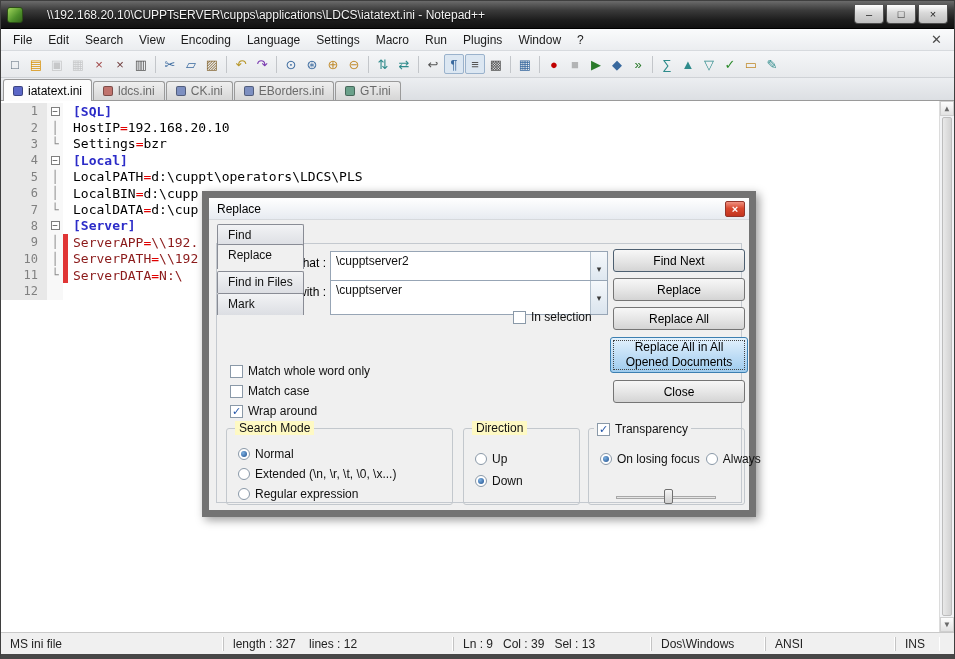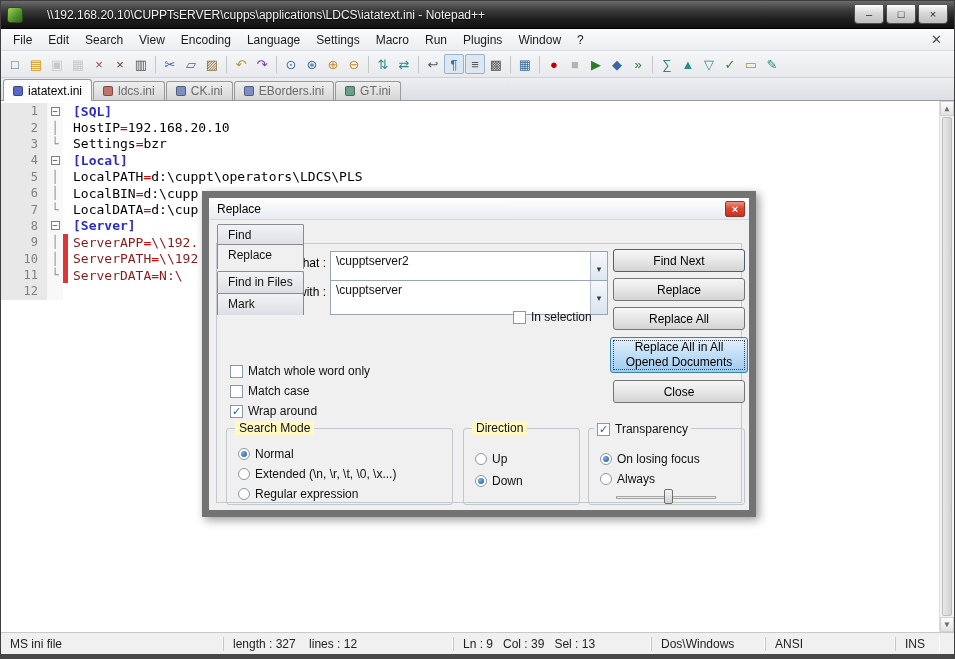--- a/index.html
+++ b/index.html
@@ -123,21 +123,21 @@
   .rdot.sel::after{content:"";position:absolute;inset:2px;border-radius:50%;
     background:radial-gradient(circle at 35% 35%,#7db1e2,#1f4e8c);}
   .group{position:absolute;border:1px solid #c3c8cd;border-radius:3px;}
   .g-search{left:17px;top:230px;width:227px;height:77px;}
   .g-dir{left:254px;top:230px;width:117px;height:77px;}
   .g-trans{left:379px;top:230px;width:157px;height:77px;}
   .gtitle{position:absolute;top:-8px;left:8px;background:#fef9c3;padding:0 4px;font-size:12px;}
   .sm-radios{position:absolute;left:29px;top:249px;display:flex;flex-direction:column;gap:6px;}
   .dir-radios{position:absolute;left:266px;top:254px;display:flex;flex-direction:column;gap:8px;}
   .tr-check{position:absolute;left:385px;top:224px;background:#f0f0f0;padding:0 3px;}
-  .tr-radios{position:absolute;left:391px;top:254px;display:flex;flex-direction:column;gap:6px;}
+  .tr-radios{position:absolute;left:391px;top:254px;display:flex;flex-direction:row;gap:6px;}
   .slider{position:absolute;left:407px;top:290px;width:100px;height:17px;}
   .strack{position:absolute;left:0;right:0;top:8px;height:3px;background:#e6e6e6;border:1px solid #a8a8a8;}
   .sthumb{position:absolute;top:1px;width:9px;height:15px;border:1px solid #707070;border-radius:2px;
     background:linear-gradient(#f6f6f6,#cfcfcf);}
 </style>
 </head>
 <body>
 
 <div class="window">
 

